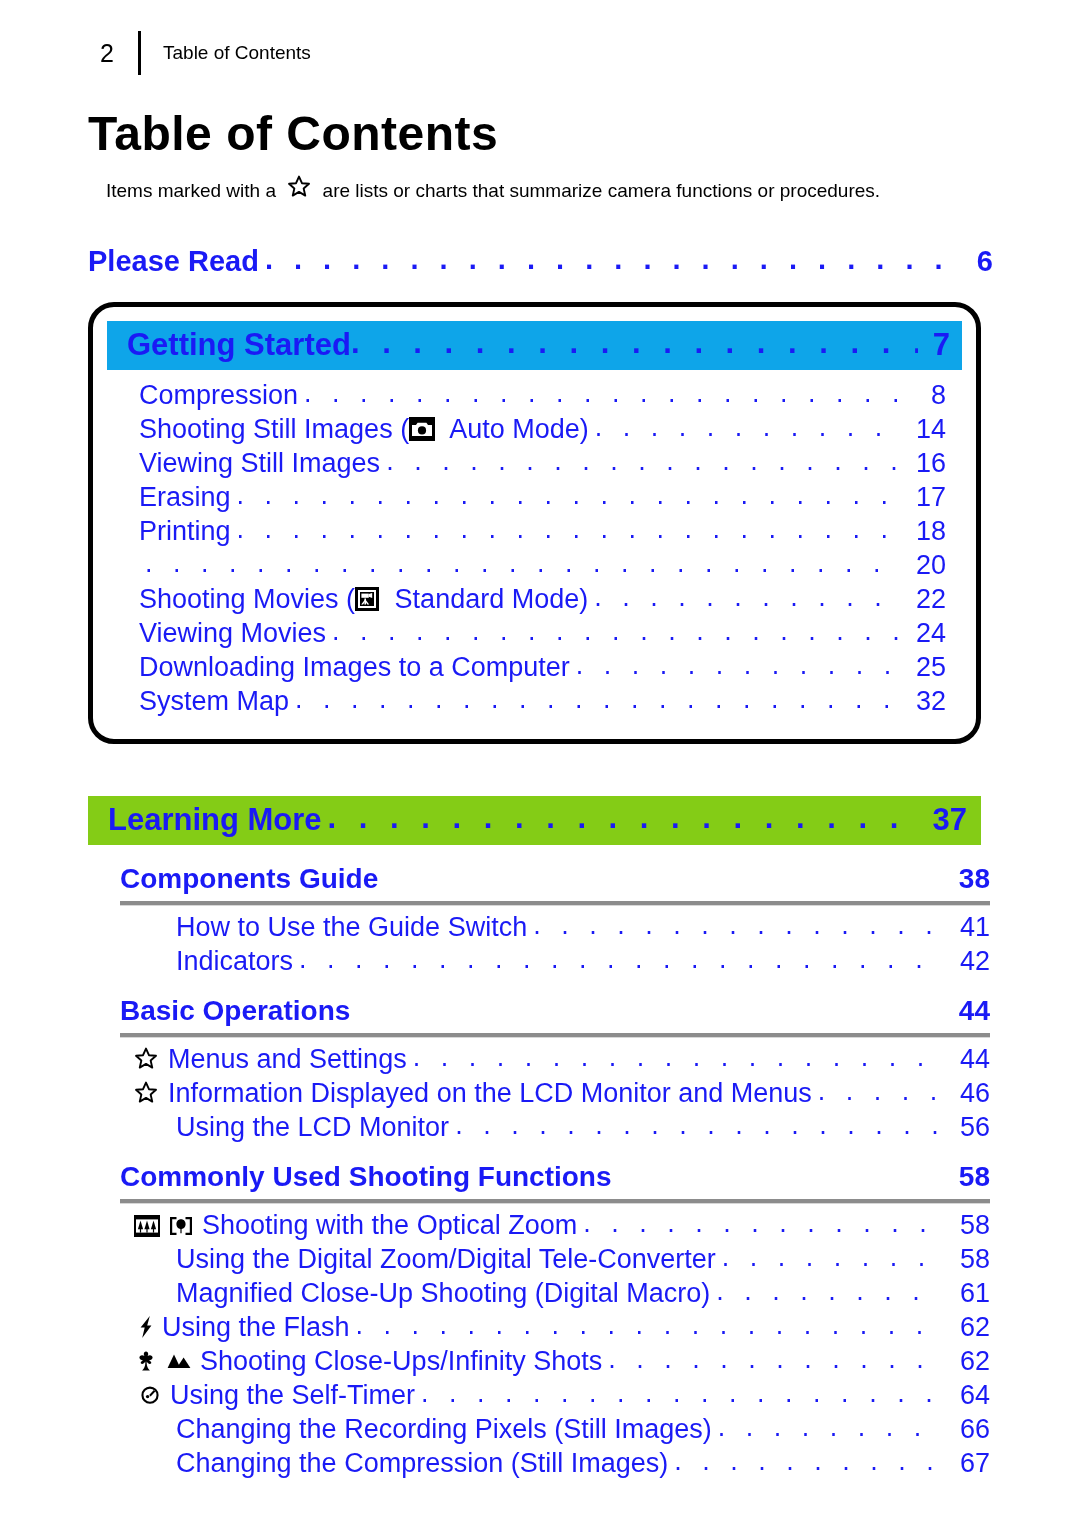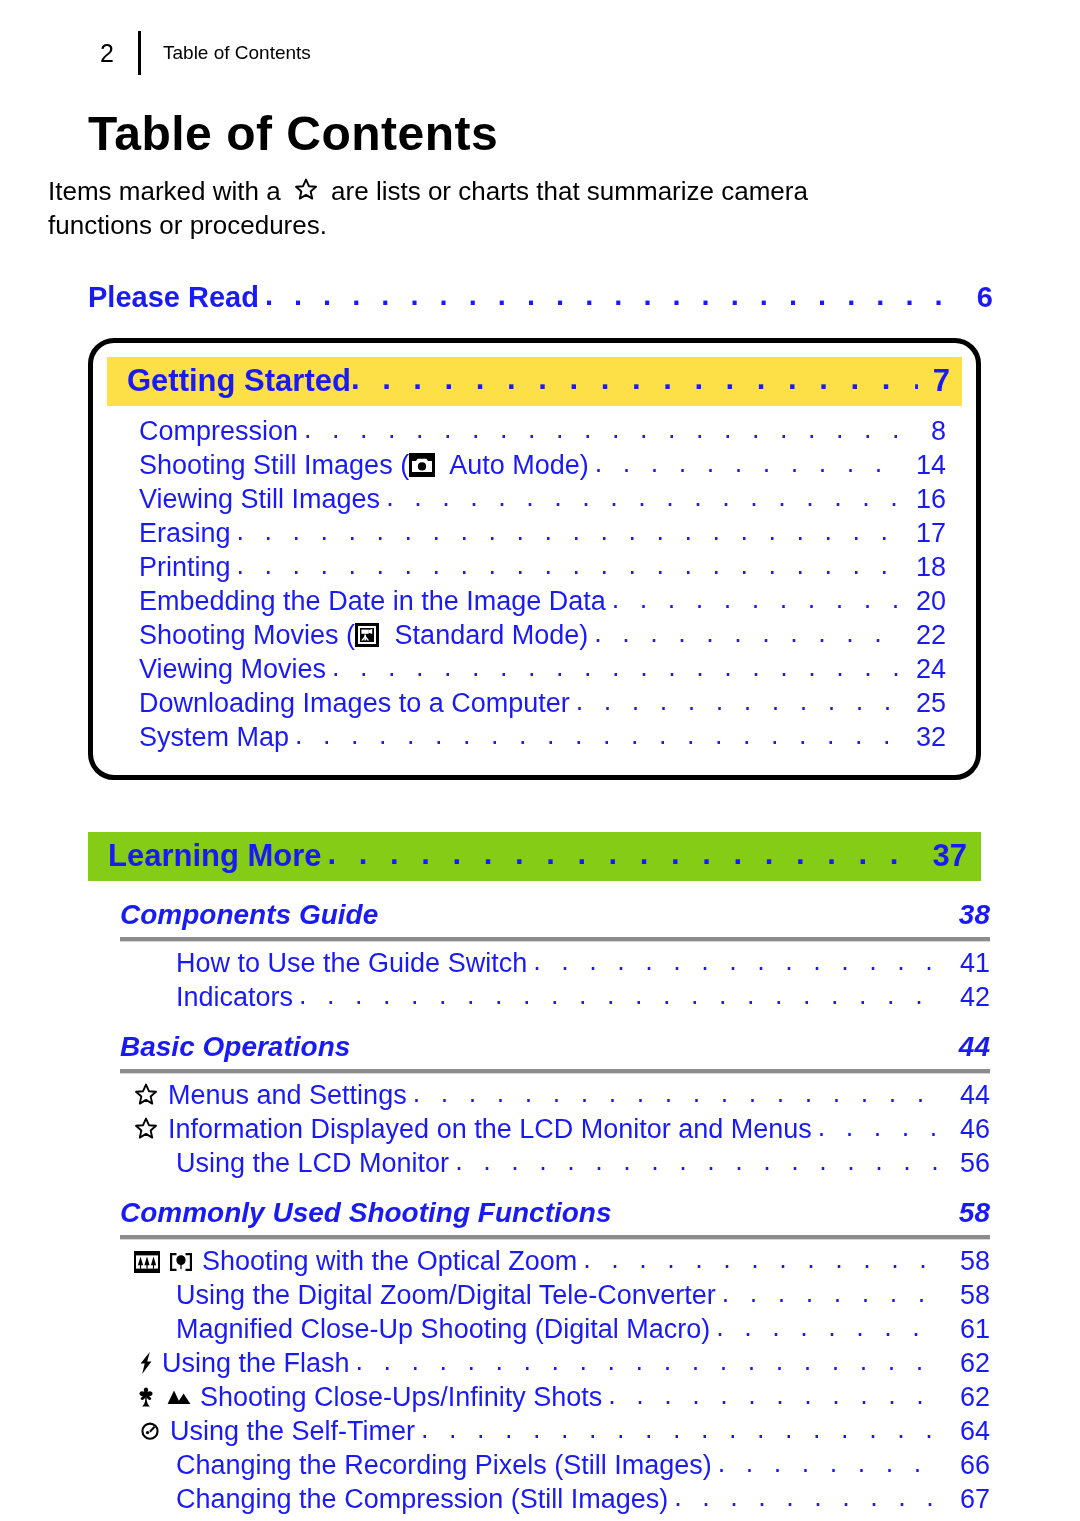--- a/index.html
+++ b/index.html
@@ -42,23 +42,23 @@
 
   
   .doc-title {
     font-size: 48px;
     font-weight: bold;
     letter-spacing: .5px;
     margin: 30px 0 0 88px;
     color: #000;
   }
   .doc-intro {
-    margin: 14px 0 0 48px;
+    margin: 14px 0 0 106px;
     width: 860px;
-    font-size: 26px;
+    font-size: 19px;
     line-height: 1.24;
     color: #000;
   }
   .doc-intro .inline-star {
     display: inline-block;
     vertical-align: -2px;
     margin: 0 6px;
   }
 
   
@@ -97,21 +97,21 @@
   
   .chapter-box {
     margin: 24px 0 0 88px;
     width: 893px;
     border: 5px solid #000;
     border-radius: 26px;
     box-sizing: border-box;
     padding: 14px 0 22px 0;
   }
   .chapter-band {
-    background: #fde047;
+    background: #0ea5e9;
     margin: 0 14px;
     padding: 6px 12px 7px 20px;
     box-sizing: border-box;
   }
   .chapter-band .toc-row {
     font-size: 31px;
     font-weight: bold;
   }
   .chapter-band .leader { letter-spacing: 7px; margin: 0 2px 0 0; }
   .chapter-band .page { width: 30px; }
@@ -146,21 +146,20 @@
     width: 870px;
   }
   .section-head {
     display: flex;
     align-items: baseline;
     justify-content: space-between;
     font-size: 28px;
     font-weight: bold;
     color: #1a1af5;
     padding: 18px 0 6px 0;
-    font-style: italic;
   }
   .section-rule {
     height: 4px;
     background: #8c8c8c;
     border-bottom: 1px solid #d7d7d7;
     width: 100%;
   }
   .section-items {
     margin: 6px 0 0 0;
   }
@@ -255,21 +254,20 @@
       <span class="page">17</span>
     </div>
 
     <div class="toc-row">
       <span class="toc-label">Printing</span>
       <span class="leader">. . . . . . . . . . . . . . . . . . . . . . . . . . . . . . . . . . . . . . . . . . . . . . . . . . . . . . . . . . . . . . . . . . . . . . . . . . . . . . . . . . . . . . . . .</span>
       <span class="page">18</span>
     </div>
 
     <div class="toc-row">
-      <span class="toc-label">Embedding the Date in the Image Data</span>
       <span class="leader">. . . . . . . . . . . . . . . . . . . . . . . . . . . . . . . . . . . . . . . . . . . . . . . . . . . . . . . . . . . . . . . . . . . . . . . . . . . . . . . . . . . . . . . . .</span>
       <span class="page">20</span>
     </div>
 
     <div class="toc-row">
       <span class="toc-label">
         <span>Shooting Movies (</span><span class="icon"><svg width="24" height="24" viewBox="0 0 24 24">
               <rect x="0" y="0" width="24" height="24" fill="#000"></rect>
               <rect x="3" y="3" width="18" height="18" fill="#fff"></rect>
               <rect x="5" y="5" width="14" height="14" fill="#000"></rect>

